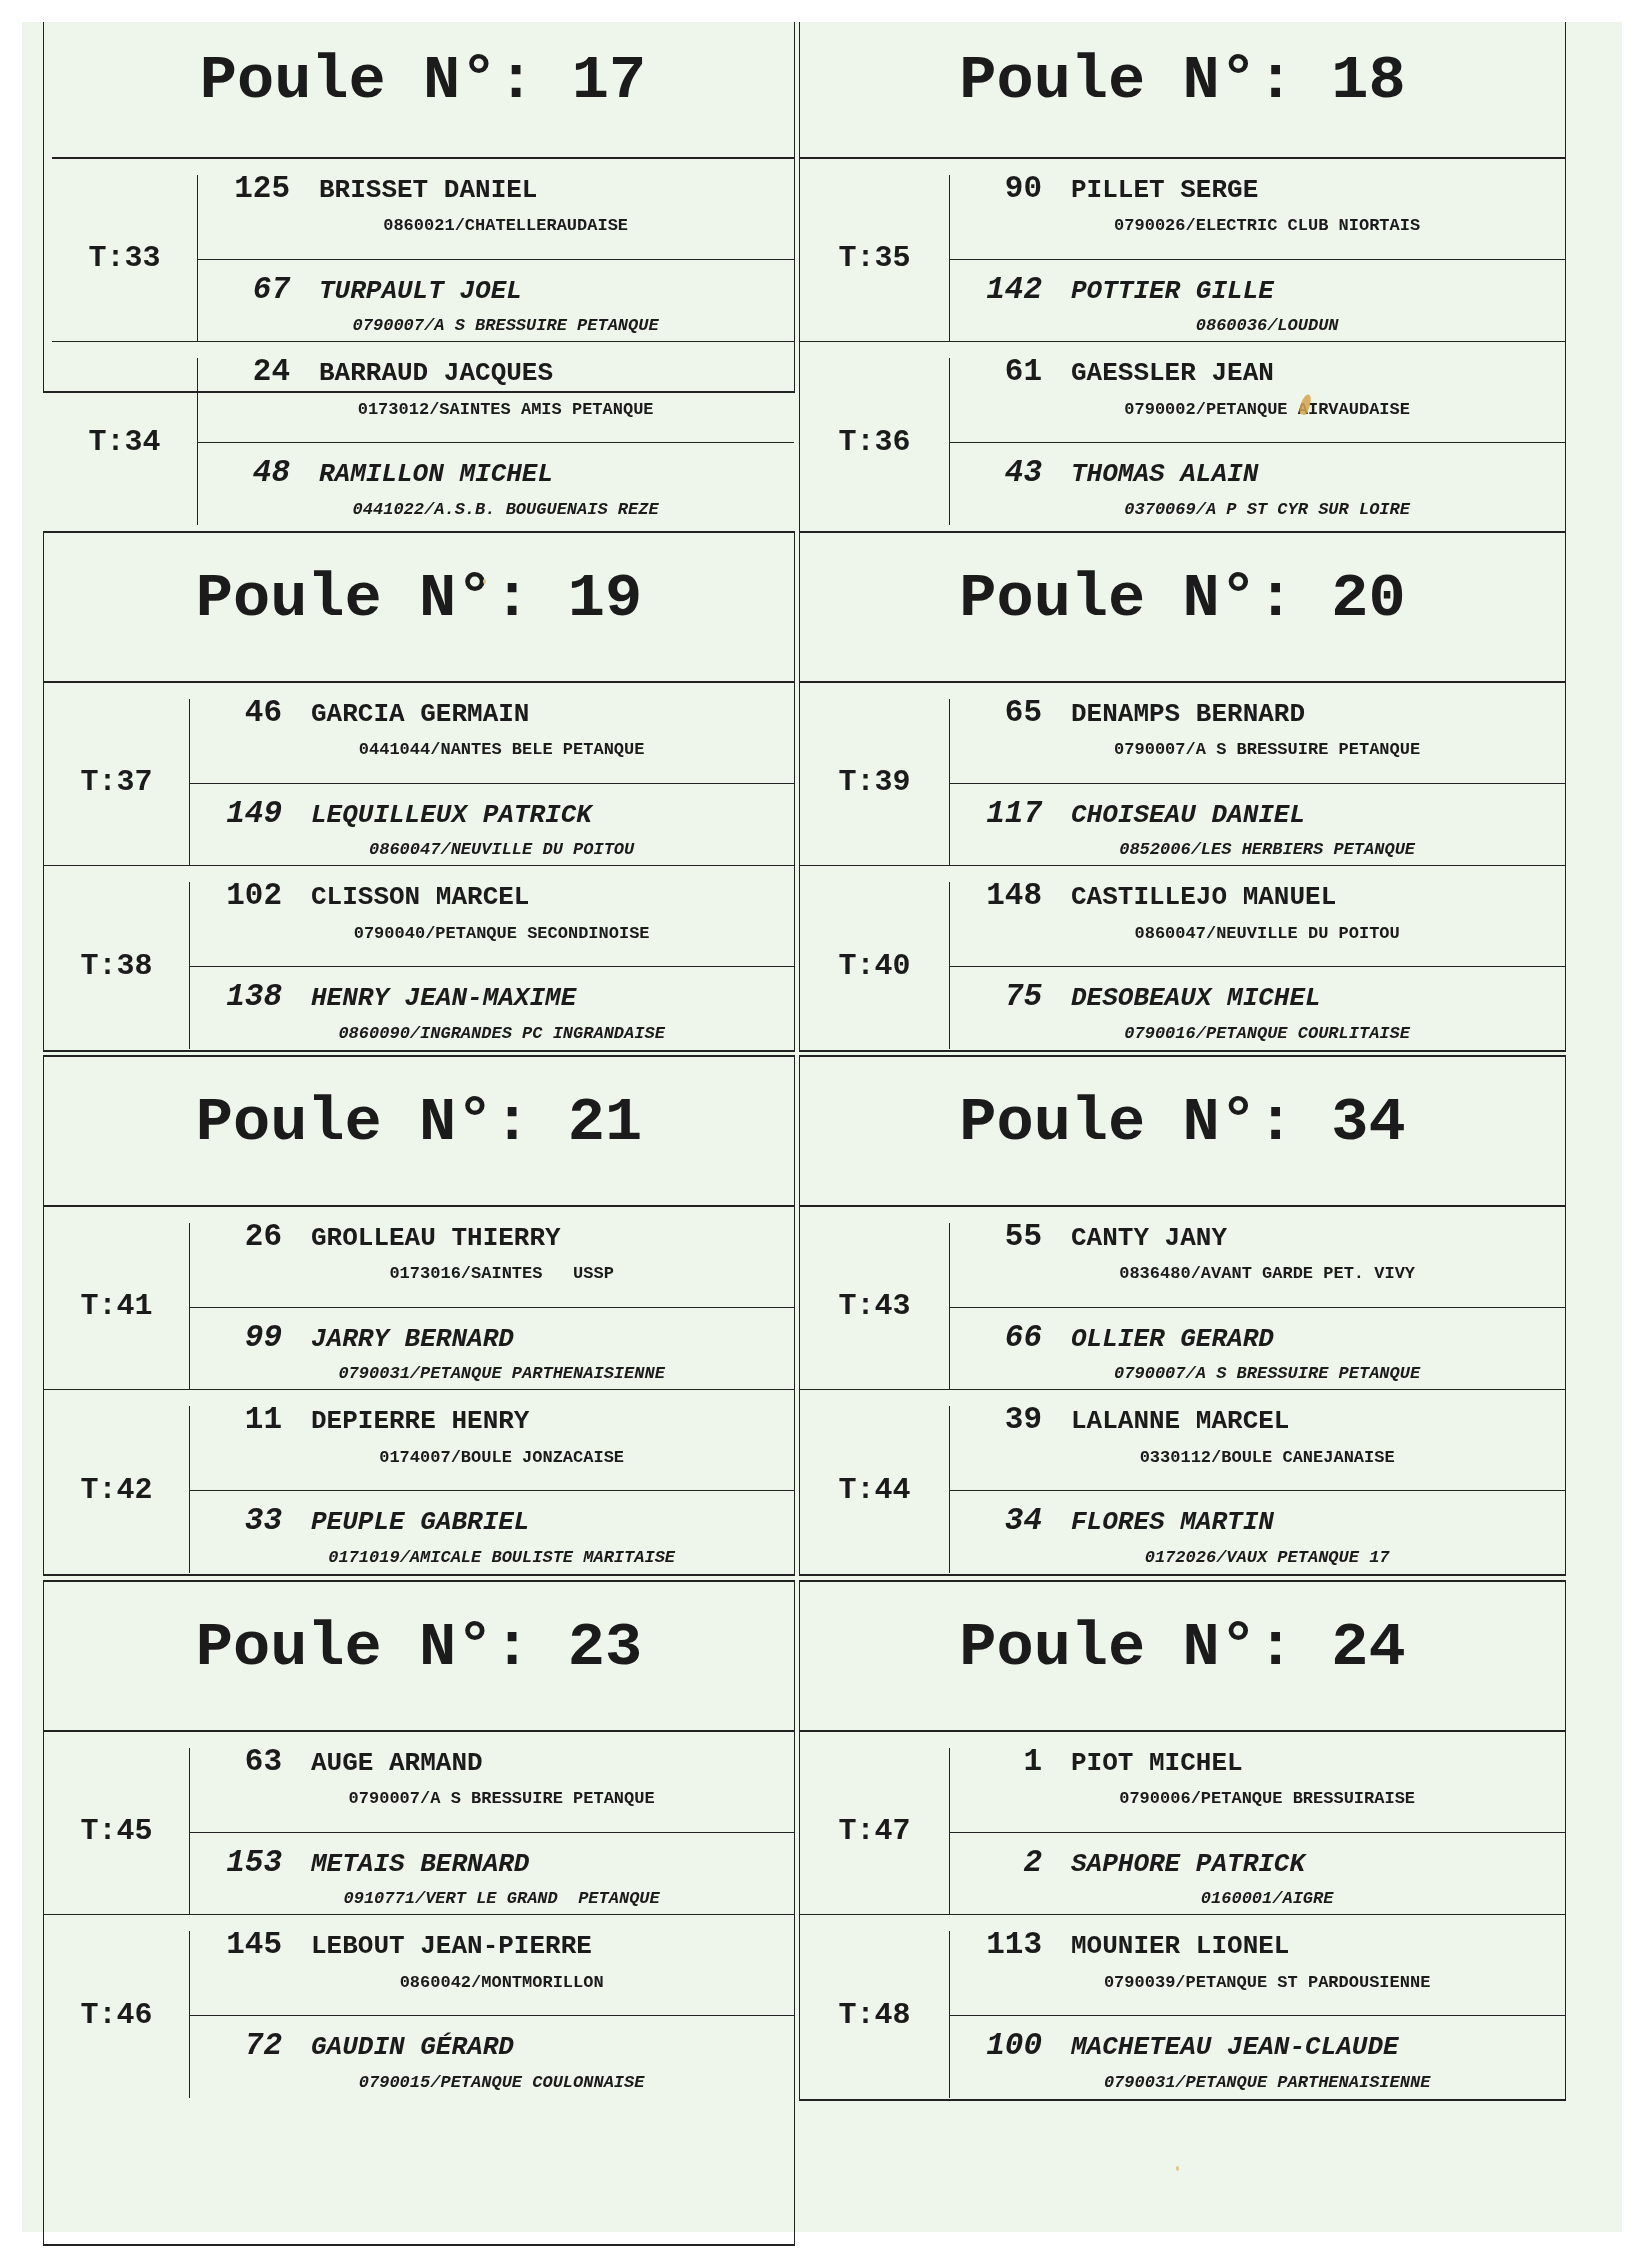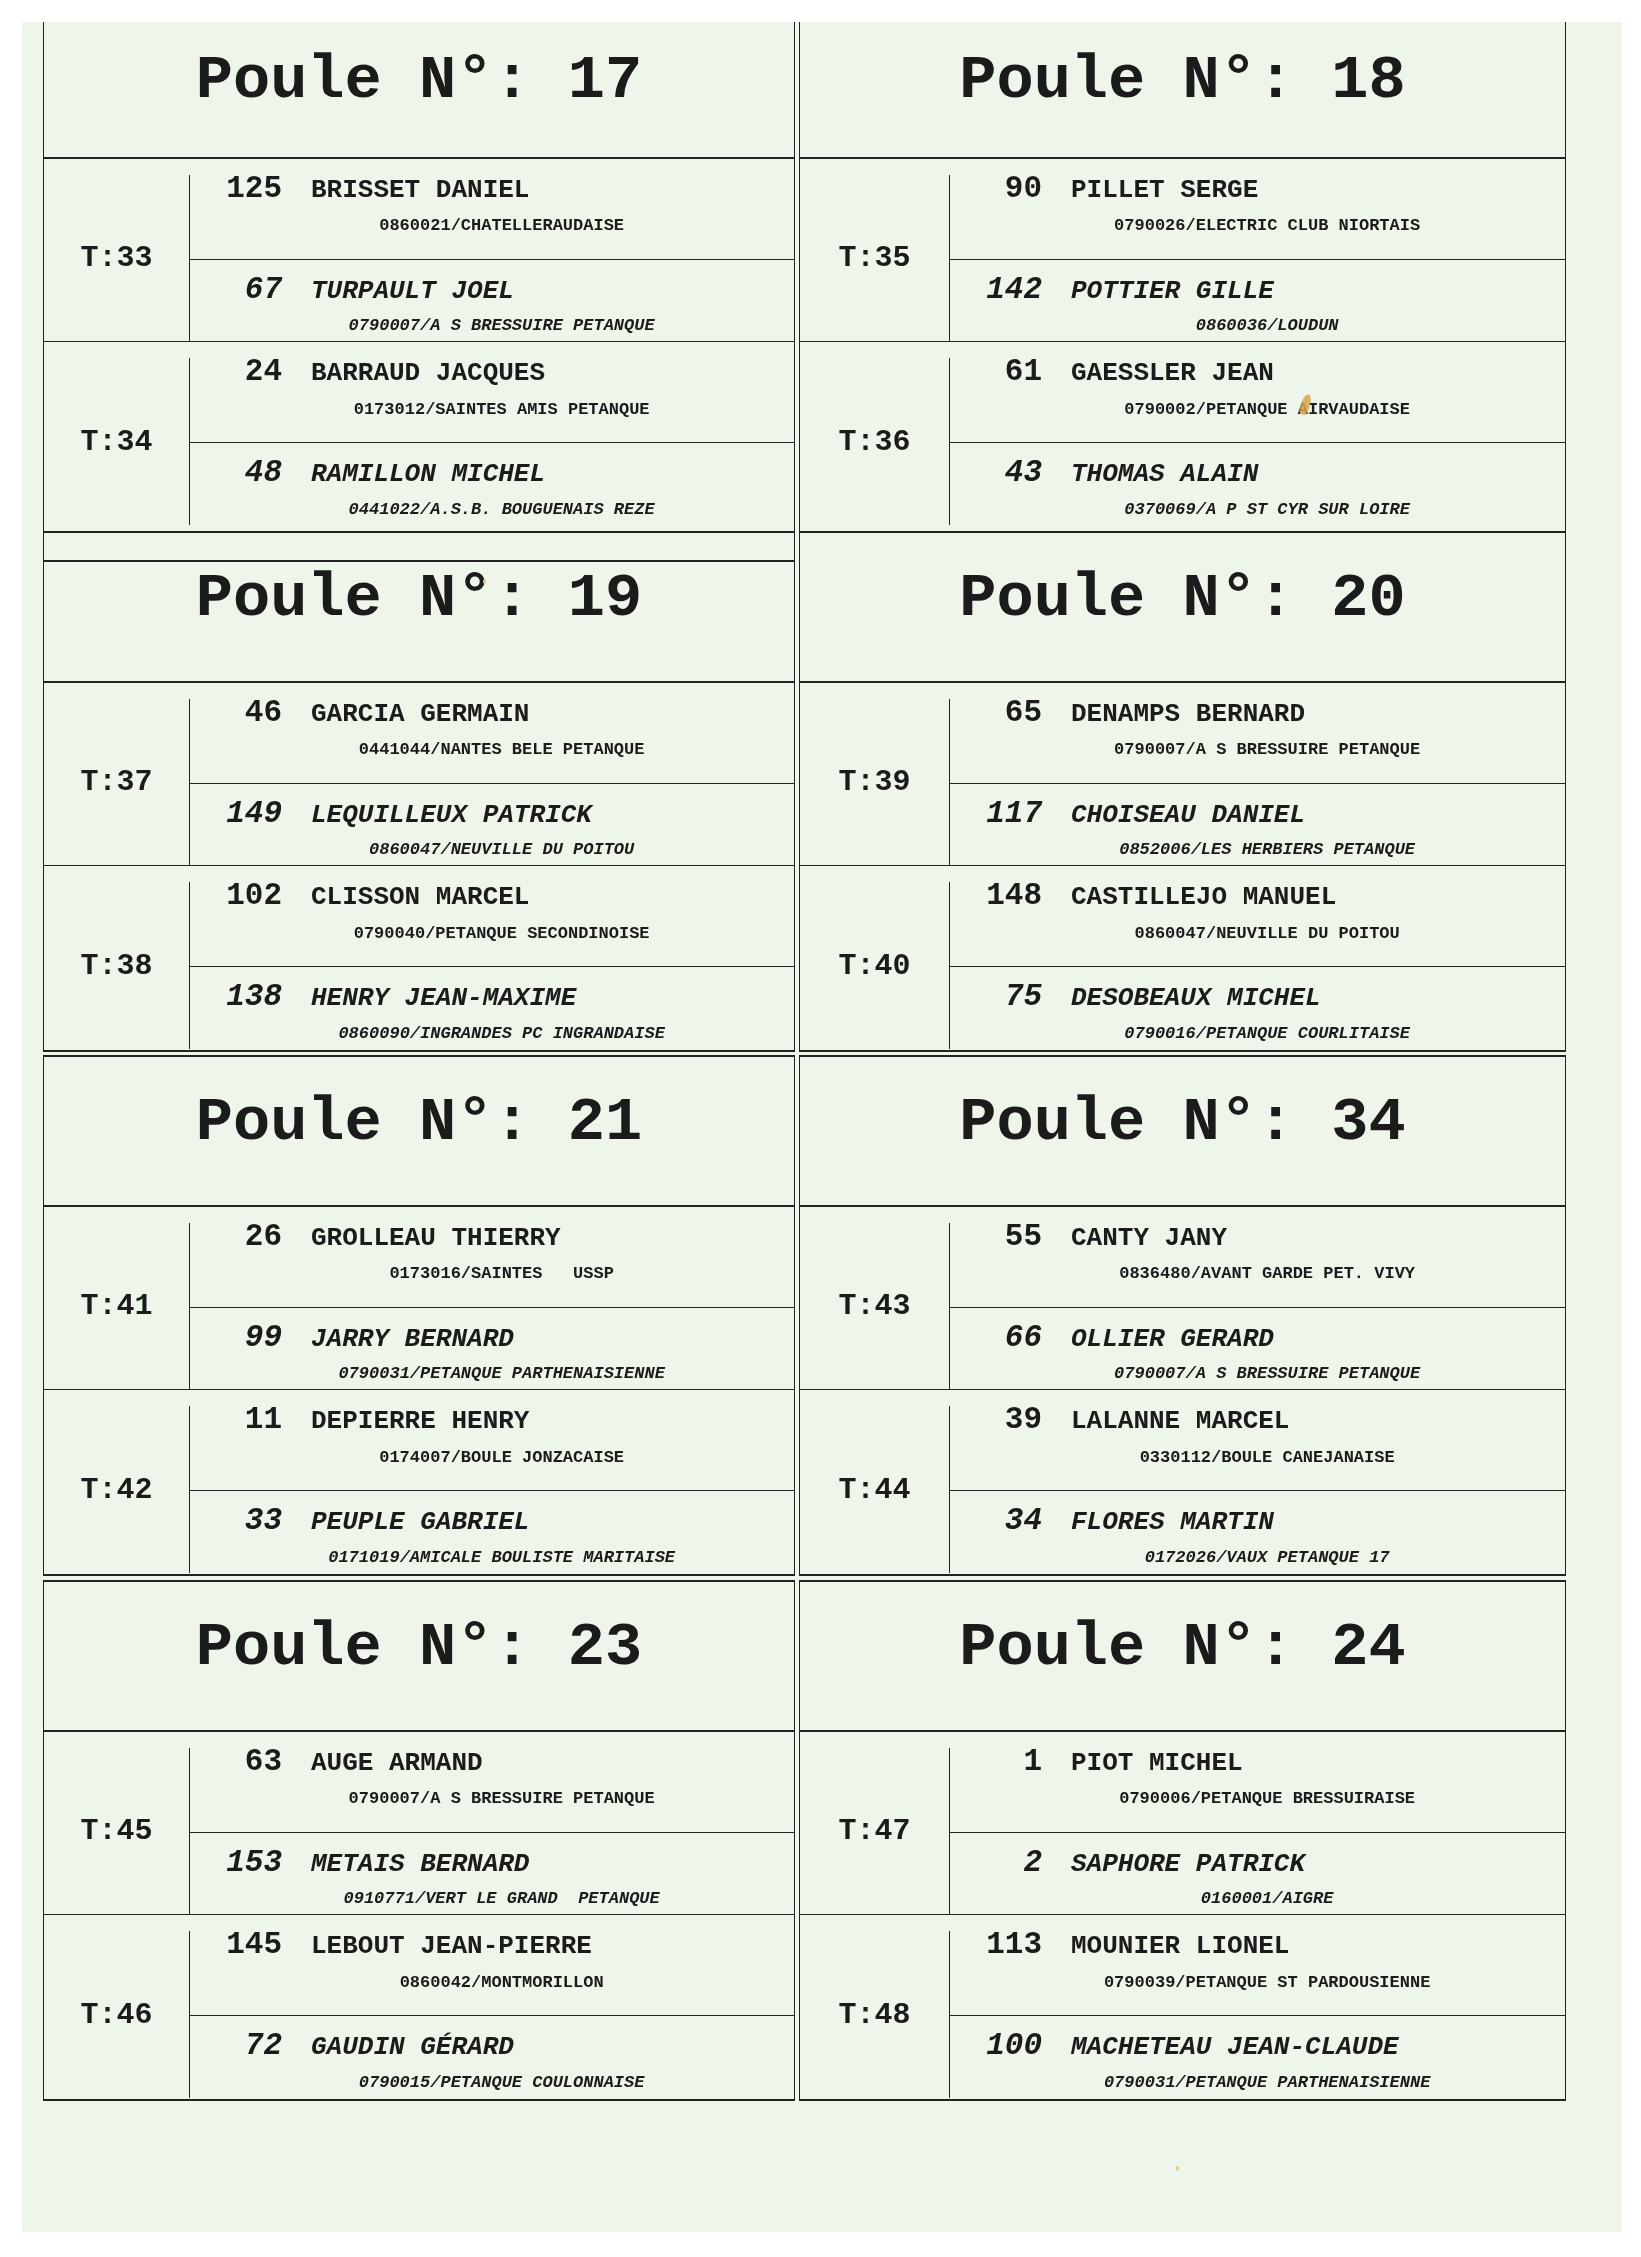--- a/index.html
+++ b/index.html
@@ -75,21 +75,21 @@
   }
   .speck { position: absolute; width: 2.9px; height: 4.8px; background: #e3c48a; border-radius: 50%; }
 </style>
 </head>
 <body>
 
 <div class="paper"></div>
 
 <div id="blocks">
 
-  <div class="block left top" style="top:22px;height:540px;">
+  <div class="block left top" style="top:22px;height:371px;padding-left:8px;">
       <div class="header">
         <span class="title">Poule N°: 17</span>
       </div>
       <div class="table-row">
         <div class="tcell">T:33</div>
         <div class="players">
           <div class="player">
             <div class="pline">
               <span class="pnum">125</span>
               <span class="pname">BRISSET DANIEL</span>
@@ -333,21 +333,21 @@
           <div class="player italic">
             <div class="pline">
               <span class="pnum">34</span>
               <span class="pname">FLORES MARTIN</span>
             </div>
             <div class="club">0172026/VAUX PETANQUE 17</div>
           </div>
         </div>
       </div>
     </div>
-  <div class="block left inner" style="top:1580px;height:521px;">
+  <div class="block left inner" style="top:1580px;height:666px;">
       <div class="header">
         <span class="title">Poule N°: 23</span>
       </div>
       <div class="table-row">
         <div class="tcell">T:45</div>
         <div class="players">
           <div class="player">
             <div class="pline">
               <span class="pnum">63</span>
               <span class="pname">AUGE ARMAND</span>

